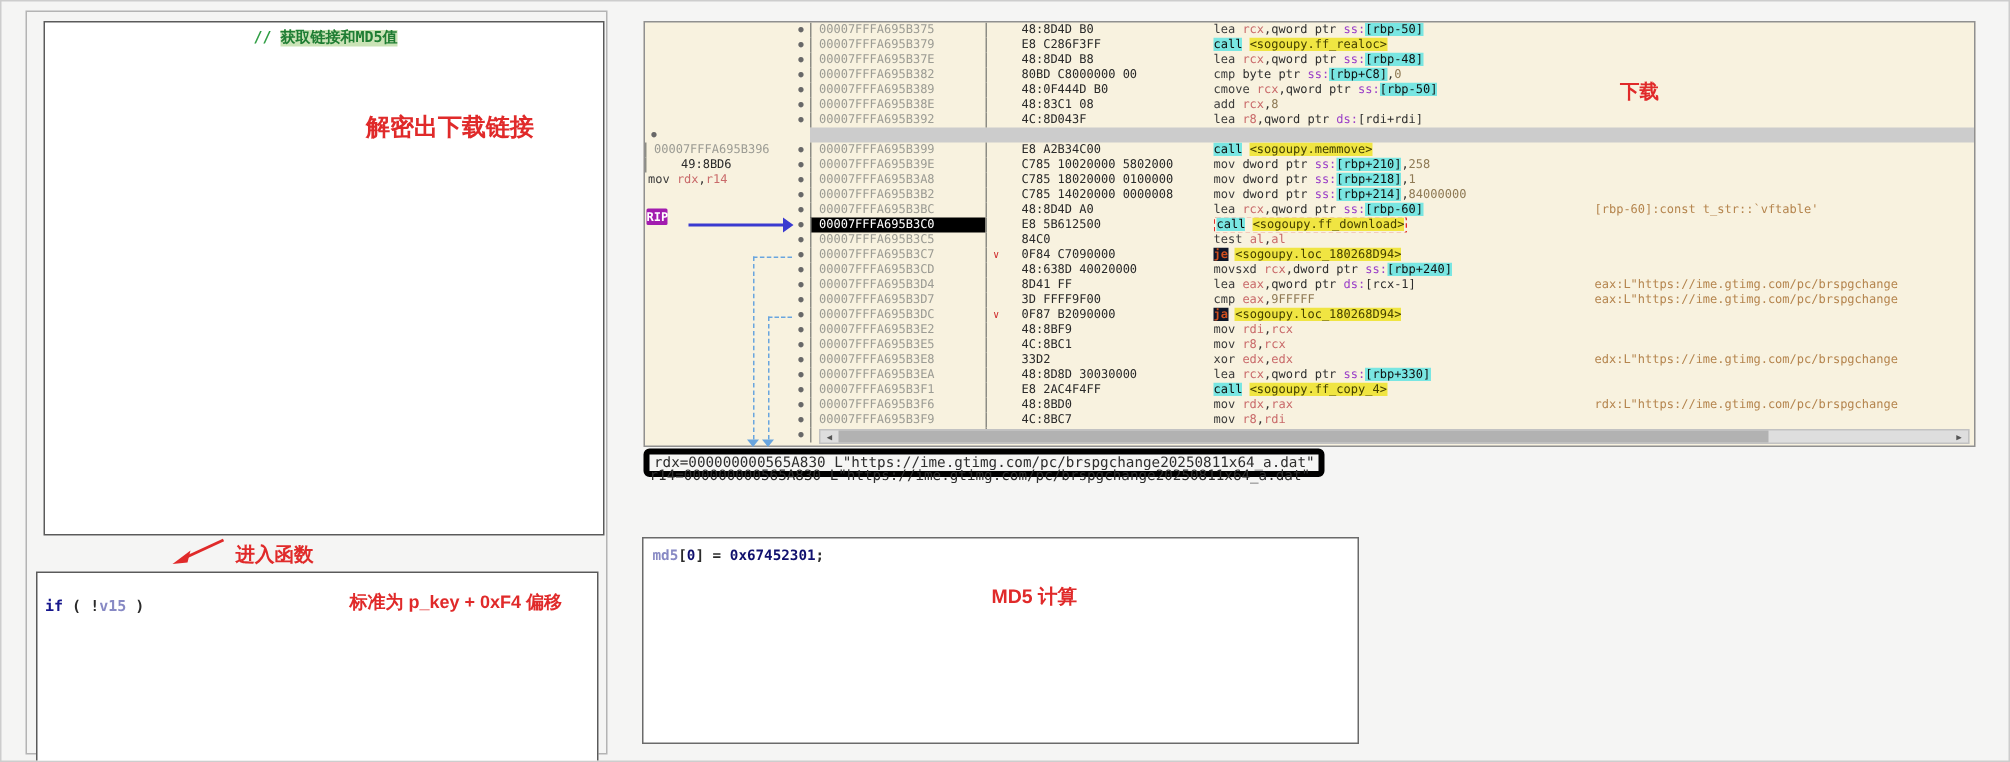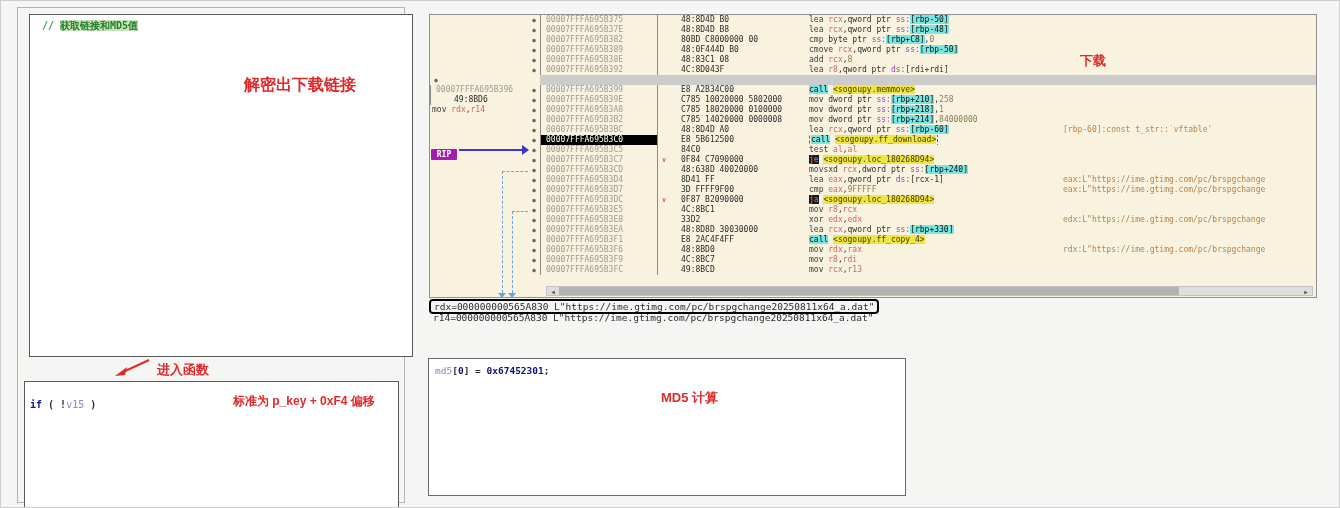--- a/index.html
+++ b/index.html
@@ -1,29 +1,29 @@
 <!DOCTYPE html>
 <html><head>
 <meta charset="utf-8">
 <style>
   html,body{margin:0;padding:0;background:#e9e9e9;}
   .canvas{position:relative;width:1340px;height:508px;background:#f5f5f4;border:1px solid #cdcdcd;box-sizing:border-box;overflow:hidden;font-family:"DejaVu Sans Mono",monospace;}
 
   
   .left-frame{position:absolute;left:16px;top:6px;width:386px;height:494px;border:1px solid #b4b4b4;background:transparent;}
   .codebox{position:absolute;background:#ffffff;border:1px solid #5a5a5a;overflow:hidden;white-space:pre;font-family:"DejaVu Sans Mono",monospace;font-weight:700;}
-  .box-top{left:28px;top:13px;width:370px;height:337px;padding:4px 0 0 12px;font-size:10px;line-height:13.2px;}
+  .box-top{left:28px;top:13px;width:370px;height:337px;padding:4px 0 0 2px;font-size:10px;line-height:13.2px;text-align:center;}
   .box-bottom{left:23px;top:380px;width:368px;height:118px;padding:16px 0 0 5px;font-size:10px;line-height:13.5px;}
   .box-md5{left:427px;top:357px;width:470px;height:131px;border-color:#6a6a6a;padding:5px 0 0 6px;font-size:9.5px;line-height:13.3px;}
   .cl{height:inherit;}
   
   .tk.p{color:#2b2b2b}
   .tk.k{color:#16168c}
   .tk.n{color:#10106e}
-  .tk.v{color:#8789c4;font-weight:400}
+  .tk.v{color:#8789c4;font-weight:700}
   .tk.c{color:#2f9e44}
   .tk.ch{color:#1f7d33;background:rgba(150,200,110,.5)}
 
   
   .annot{position:absolute;color:#e02a2a;font-family:"Liberation Sans",sans-serif;font-weight:bold;white-space:nowrap;}
 
   
   .disasm{position:absolute;left:428px;top:13px;width:888px;height:284px;background:#f8f2df;border:1px solid #909090;box-sizing:border-box;}
   .drows{position:absolute;left:0;top:0;right:0;height:283px;overflow:hidden;}
   .drow{display:flex;height:10px;font-size:8px;line-height:10px;white-space:pre;}
@@ -43,38 +43,38 @@
   .tk.seg{color:#9b40c8}
   .tk.mem{background:#79e6e2;color:#101010}
   .tk.dmem{color:#2f2f2f}
   .tk.inum{color:#8f7a55}
   .tk.call{background:#79e6e2;color:#0c0c0c}
   .tk.jcc{background:#0f172a;color:#cf4f1f;font-weight:bold}
   .tk.tgt{background:#f0e542;color:#454000}
   .ibox{display:inline-block;border:1px dashed #e02828;border-radius:2px;margin:-1px 0;padding:0 1px;}
 
   
-  .rip-label{position:absolute;left:1px;top:134px;width:26px;height:11px;background:#a21caf;color:#fff;font-size:8px;font-weight:bold;text-align:center;line-height:11px;border-radius:1px;}
+  .rip-label{position:absolute;left:1px;top:124px;width:14px;height:11px;background:#a21caf;color:#fff;font-size:8px;font-weight:bold;text-align:center;line-height:11px;border-radius:1px;}
   .rip-line{position:absolute;left:29px;top:134px;width:63px;height:0;border-top:2px solid #3a3ad0;}
   .rip-head{position:absolute;left:92px;top:130px;width:0;height:0;border-left:7px solid #3a3ad0;border-top:5px solid transparent;border-bottom:5px solid transparent;}
 
   
   .jv{position:absolute;border-left:1px dashed #69a5df;}
   .jh{position:absolute;border-top:1px dashed #69a5df;}
   .jarr{position:absolute;width:0;height:0;border-top:5px solid #69a5df;border-left:4px solid transparent;border-right:4px solid transparent;}
 
   
   .hscroll{position:absolute;left:116px;right:3px;bottom:1px;height:10px;background:#dedede;border:1px solid #c2c2c2;box-sizing:border-box;}
   .hthumb{position:absolute;left:12px;top:0;bottom:0;width:620px;background:#b2b2b2;}
   .harrow{position:absolute;top:0;width:12px;height:8px;font-size:6px;line-height:9px;text-align:center;color:#555;}
   .harrow.l{left:0;} .harrow.r{right:0;}
 
   
   .regline{position:absolute;font-size:9.5px;line-height:11px;color:#2e2e2e;white-space:nowrap;font-family:"DejaVu Sans Mono",monospace;}
-  .regline.boxed{border:2px solid #000000;border-radius:4px;padding:0 3px;}
+  .regline.boxed{border:4px solid #000000;border-radius:4px;padding:0 3px;}
 </style>
 </head>
 <body>
 
 <div class="canvas">
 
   <div class="left-frame"></div>
 
   <div class="codebox box-top" id="box-top"><div class="cl"><span class="tk c">// </span><span class="tk ch">获取链接和MD5值</span></div><div class="cl"></div></div>
   <div class="annot" style="left:243px;top:74px;font-size:16px;">解密出下载链接</div>
@@ -84,38 +84,40 @@
     <polygon points="6,19 18,10 16,18" fill="#e02a2a"></polygon>
   </svg>
   <div class="annot" style="left:156px;top:360px;font-size:13px;">进入函数</div>
 
   <div class="codebox box-bottom" id="box-bottom"><div class="cl"><span class="tk k">if</span><span class="tk p"> ( !</span><span class="tk v">v15</span><span class="tk p"> )</span></div><div class="cl"></div></div>
   <div class="annot" style="left:232px;top:392px;font-size:12px;">标准为 p_key + 0xF4 偏移</div>
 
   <div class="disasm">
     <div class="drows" id="drows">
         <div class="drow"><div class="dmargin"></div><div class="ddot">●</div><div class="daddr">00007FFFA695B375</div><div class="dbytes">48:8D4D B0</div><div class="dinstr"><span class="tk mn">lea </span><span class="tk reg">rcx</span><span class="tk ipl">,qword ptr </span><span class="tk seg">ss:</span><span class="tk mem">[rbp-50]</span></div><div class="dcomment"></div></div>
+        <div class="drow"><div class="dmargin"></div><div class="ddot">●</div><div class="daddr">00007FFFA695B379</div><div class="dbytes">E8 C286F3FF</div><div class="dinstr"><span class="tk call">call</span><span class="tk ipl"> </span><span class="tk tgt">&lt;sogoupy.ff_realoc&gt;</span></div><div class="dcomment"></div></div>
         <div class="drow"><div class="dmargin"></div><div class="ddot">●</div><div class="daddr">00007FFFA695B37E</div><div class="dbytes">48:8D4D B8</div><div class="dinstr"><span class="tk mn">lea </span><span class="tk reg">rcx</span><span class="tk ipl">,qword ptr </span><span class="tk seg">ss:</span><span class="tk mem">[rbp-48]</span></div><div class="dcomment"></div></div>
         <div class="drow"><div class="dmargin"></div><div class="ddot">●</div><div class="daddr">00007FFFA695B382</div><div class="dbytes">80BD C8000000 00</div><div class="dinstr"><span class="tk mn">cmp </span><span class="tk ipl">byte ptr </span><span class="tk seg">ss:</span><span class="tk mem">[rbp+C8]</span><span class="tk ipl">,</span><span class="tk inum">0</span></div><div class="dcomment"></div></div>
         <div class="drow"><div class="dmargin"></div><div class="ddot">●</div><div class="daddr">00007FFFA695B389</div><div class="dbytes">48:0F444D B0</div><div class="dinstr"><span class="tk mn">cmove </span><span class="tk reg">rcx</span><span class="tk ipl">,qword ptr </span><span class="tk seg">ss:</span><span class="tk mem">[rbp-50]</span></div><div class="dcomment"></div></div>
         <div class="drow"><div class="dmargin"></div><div class="ddot">●</div><div class="daddr">00007FFFA695B38E</div><div class="dbytes">48:83C1 08</div><div class="dinstr"><span class="tk mn">add </span><span class="tk reg">rcx</span><span class="tk ipl">,</span><span class="tk inum">8</span></div><div class="dcomment"></div></div>
         <div class="drow"><div class="dmargin"></div><div class="ddot">●</div><div class="daddr">00007FFFA695B392</div><div class="dbytes">4C:8D043F</div><div class="dinstr"><span class="tk mn">lea </span><span class="tk reg">r8</span><span class="tk ipl">,qword ptr </span><span class="tk seg">ds:</span><span class="tk dmem">[rdi+rdi]</span></div><div class="dcomment"></div></div>
         <div class="drow sel"><div class="dmargin"></div><div class="ddot">●</div><div class="daddr">00007FFFA695B396</div><div class="dbytes">49:8BD6</div><div class="dinstr"><span class="tk mn">mov </span><span class="tk reg">rdx</span><span class="tk ipl">,</span><span class="tk reg">r14</span></div><div class="dcomment">rdx:L"https://ime.gtimg.com/pc/brspgchange</div></div>
         <div class="drow"><div class="dmargin"></div><div class="ddot">●</div><div class="daddr">00007FFFA695B399</div><div class="dbytes">E8 A2B34C00</div><div class="dinstr"><span class="tk call">call</span><span class="tk ipl"> </span><span class="tk tgt">&lt;sogoupy.memmove&gt;</span></div><div class="dcomment"></div></div>
         <div class="drow"><div class="dmargin"></div><div class="ddot">●</div><div class="daddr">00007FFFA695B39E</div><div class="dbytes">C785 10020000 5802000</div><div class="dinstr"><span class="tk mn">mov </span><span class="tk ipl">dword ptr </span><span class="tk seg">ss:</span><span class="tk mem">[rbp+210]</span><span class="tk ipl">,</span><span class="tk inum">258</span></div><div class="dcomment"></div></div>
         <div class="drow"><div class="dmargin"></div><div class="ddot">●</div><div class="daddr">00007FFFA695B3A8</div><div class="dbytes">C785 18020000 0100000</div><div class="dinstr"><span class="tk mn">mov </span><span class="tk ipl">dword ptr </span><span class="tk seg">ss:</span><span class="tk mem">[rbp+218]</span><span class="tk ipl">,</span><span class="tk inum">1</span></div><div class="dcomment"></div></div>
         <div class="drow"><div class="dmargin"></div><div class="ddot">●</div><div class="daddr">00007FFFA695B3B2</div><div class="dbytes">C785 14020000 0000008</div><div class="dinstr"><span class="tk mn">mov </span><span class="tk ipl">dword ptr </span><span class="tk seg">ss:</span><span class="tk mem">[rbp+214]</span><span class="tk ipl">,</span><span class="tk inum">84000000</span></div><div class="dcomment"></div></div>
         <div class="drow"><div class="dmargin"></div><div class="ddot">●</div><div class="daddr">00007FFFA695B3BC</div><div class="dbytes">48:8D4D A0</div><div class="dinstr"><span class="tk mn">lea </span><span class="tk reg">rcx</span><span class="tk ipl">,qword ptr </span><span class="tk seg">ss:</span><span class="tk mem">[rbp-60]</span></div><div class="dcomment">[rbp-60]:const t_str::`vftable'</div></div>
         <div class="drow"><div class="dmargin"></div><div class="ddot">●</div><div class="daddr rip">00007FFFA695B3C0</div><div class="dbytes">E8 5B612500</div><div class="dinstr"><span class="ibox"><span class="tk call">call</span><span class="tk ipl"> </span><span class="tk tgt">&lt;sogoupy.ff_download&gt;</span></span></div><div class="dcomment"></div></div>
         <div class="drow"><div class="dmargin"></div><div class="ddot">●</div><div class="daddr">00007FFFA695B3C5</div><div class="dbytes">84C0</div><div class="dinstr"><span class="tk mn">test </span><span class="tk reg">al</span><span class="tk ipl">,</span><span class="tk reg">al</span></div><div class="dcomment"></div></div>
         <div class="drow"><div class="dmargin"></div><div class="ddot">●</div><div class="daddr">00007FFFA695B3C7</div><div class="dbytes"><span class="jmark">∨</span>0F84 C7090000</div><div class="dinstr"><span class="tk jcc">je</span><span class="tk ipl"> </span><span class="tk tgt">&lt;sogoupy.loc_180268D94&gt;</span></div><div class="dcomment"></div></div>
         <div class="drow"><div class="dmargin"></div><div class="ddot">●</div><div class="daddr">00007FFFA695B3CD</div><div class="dbytes">48:638D 40020000</div><div class="dinstr"><span class="tk mn">movsxd </span><span class="tk reg">rcx</span><span class="tk ipl">,dword ptr </span><span class="tk seg">ss:</span><span class="tk mem">[rbp+240]</span></div><div class="dcomment"></div></div>
         <div class="drow"><div class="dmargin"></div><div class="ddot">●</div><div class="daddr">00007FFFA695B3D4</div><div class="dbytes">8D41 FF</div><div class="dinstr"><span class="tk mn">lea </span><span class="tk reg">eax</span><span class="tk ipl">,qword ptr </span><span class="tk seg">ds:</span><span class="tk dmem">[rcx-1]</span></div><div class="dcomment">eax:L"https://ime.gtimg.com/pc/brspgchange</div></div>
         <div class="drow"><div class="dmargin"></div><div class="ddot">●</div><div class="daddr">00007FFFA695B3D7</div><div class="dbytes">3D FFFF9F00</div><div class="dinstr"><span class="tk mn">cmp </span><span class="tk reg">eax</span><span class="tk ipl">,</span><span class="tk inum">9FFFFF</span></div><div class="dcomment">eax:L"https://ime.gtimg.com/pc/brspgchange</div></div>
         <div class="drow"><div class="dmargin"></div><div class="ddot">●</div><div class="daddr">00007FFFA695B3DC</div><div class="dbytes"><span class="jmark">∨</span>0F87 B2090000</div><div class="dinstr"><span class="tk jcc">ja</span><span class="tk ipl"> </span><span class="tk tgt">&lt;sogoupy.loc_180268D94&gt;</span></div><div class="dcomment"></div></div>
+        <div class="drow"><div class="dmargin"></div><div class="ddot">●</div><div class="daddr">00007FFFA695B3E2</div><div class="dbytes">48:8BF9</div><div class="dinstr"><span class="tk mn">mov </span><span class="tk reg">rdi</span><span class="tk ipl">,</span><span class="tk reg">rcx</span></div><div class="dcomment"></div></div>
         <div class="drow"><div class="dmargin"></div><div class="ddot">●</div><div class="daddr">00007FFFA695B3E5</div><div class="dbytes">4C:8BC1</div><div class="dinstr"><span class="tk mn">mov </span><span class="tk reg">r8</span><span class="tk ipl">,</span><span class="tk reg">rcx</span></div><div class="dcomment"></div></div>
         <div class="drow"><div class="dmargin"></div><div class="ddot">●</div><div class="daddr">00007FFFA695B3E8</div><div class="dbytes">33D2</div><div class="dinstr"><span class="tk mn">xor </span><span class="tk reg">edx</span><span class="tk ipl">,</span><span class="tk reg">edx</span></div><div class="dcomment">edx:L"https://ime.gtimg.com/pc/brspgchange</div></div>
         <div class="drow"><div class="dmargin"></div><div class="ddot">●</div><div class="daddr">00007FFFA695B3EA</div><div class="dbytes">48:8D8D 30030000</div><div class="dinstr"><span class="tk mn">lea </span><span class="tk reg">rcx</span><span class="tk ipl">,qword ptr </span><span class="tk seg">ss:</span><span class="tk mem">[rbp+330]</span></div><div class="dcomment"></div></div>
         <div class="drow"><div class="dmargin"></div><div class="ddot">●</div><div class="daddr">00007FFFA695B3F1</div><div class="dbytes">E8 2AC4F4FF</div><div class="dinstr"><span class="tk call">call</span><span class="tk ipl"> </span><span class="tk tgt">&lt;sogoupy.ff_copy_4&gt;</span></div><div class="dcomment"></div></div>
         <div class="drow"><div class="dmargin"></div><div class="ddot">●</div><div class="daddr">00007FFFA695B3F6</div><div class="dbytes">48:8BD0</div><div class="dinstr"><span class="tk mn">mov </span><span class="tk reg">rdx</span><span class="tk ipl">,</span><span class="tk reg">rax</span></div><div class="dcomment">rdx:L"https://ime.gtimg.com/pc/brspgchange</div></div>
         <div class="drow"><div class="dmargin"></div><div class="ddot">●</div><div class="daddr">00007FFFA695B3F9</div><div class="dbytes">4C:8BC7</div><div class="dinstr"><span class="tk mn">mov </span><span class="tk reg">r8</span><span class="tk ipl">,</span><span class="tk reg">rdi</span></div><div class="dcomment"></div></div>
         <div class="drow"><div class="dmargin"></div><div class="ddot">●</div><div class="daddr">00007FFFA695B3FC</div><div class="dbytes">49:8BCD</div><div class="dinstr"><span class="tk mn">mov </span><span class="tk reg">rcx</span><span class="tk ipl">,</span><span class="tk reg">r13</span></div><div class="dcomment"></div></div>
       </div>
 
     <div class="rip-label">RIP</div>

